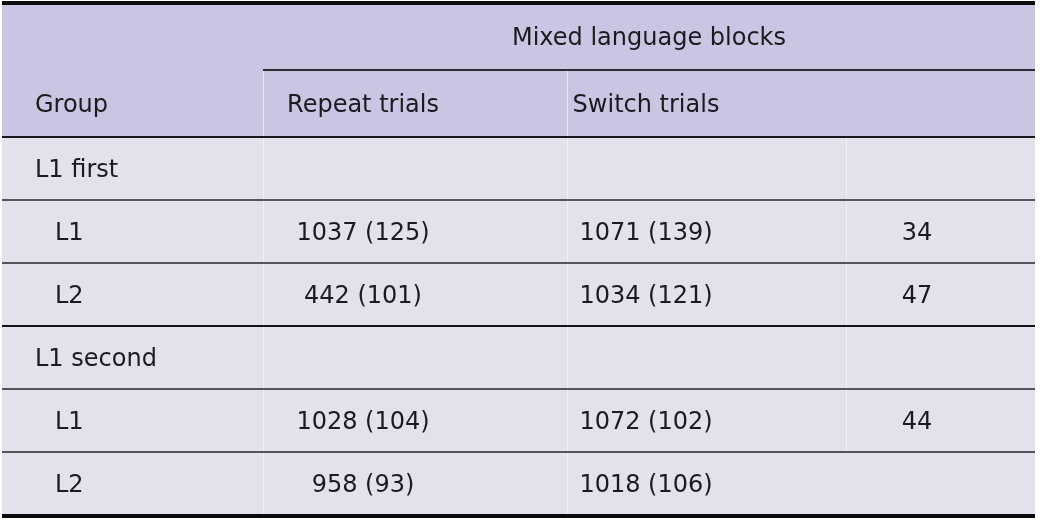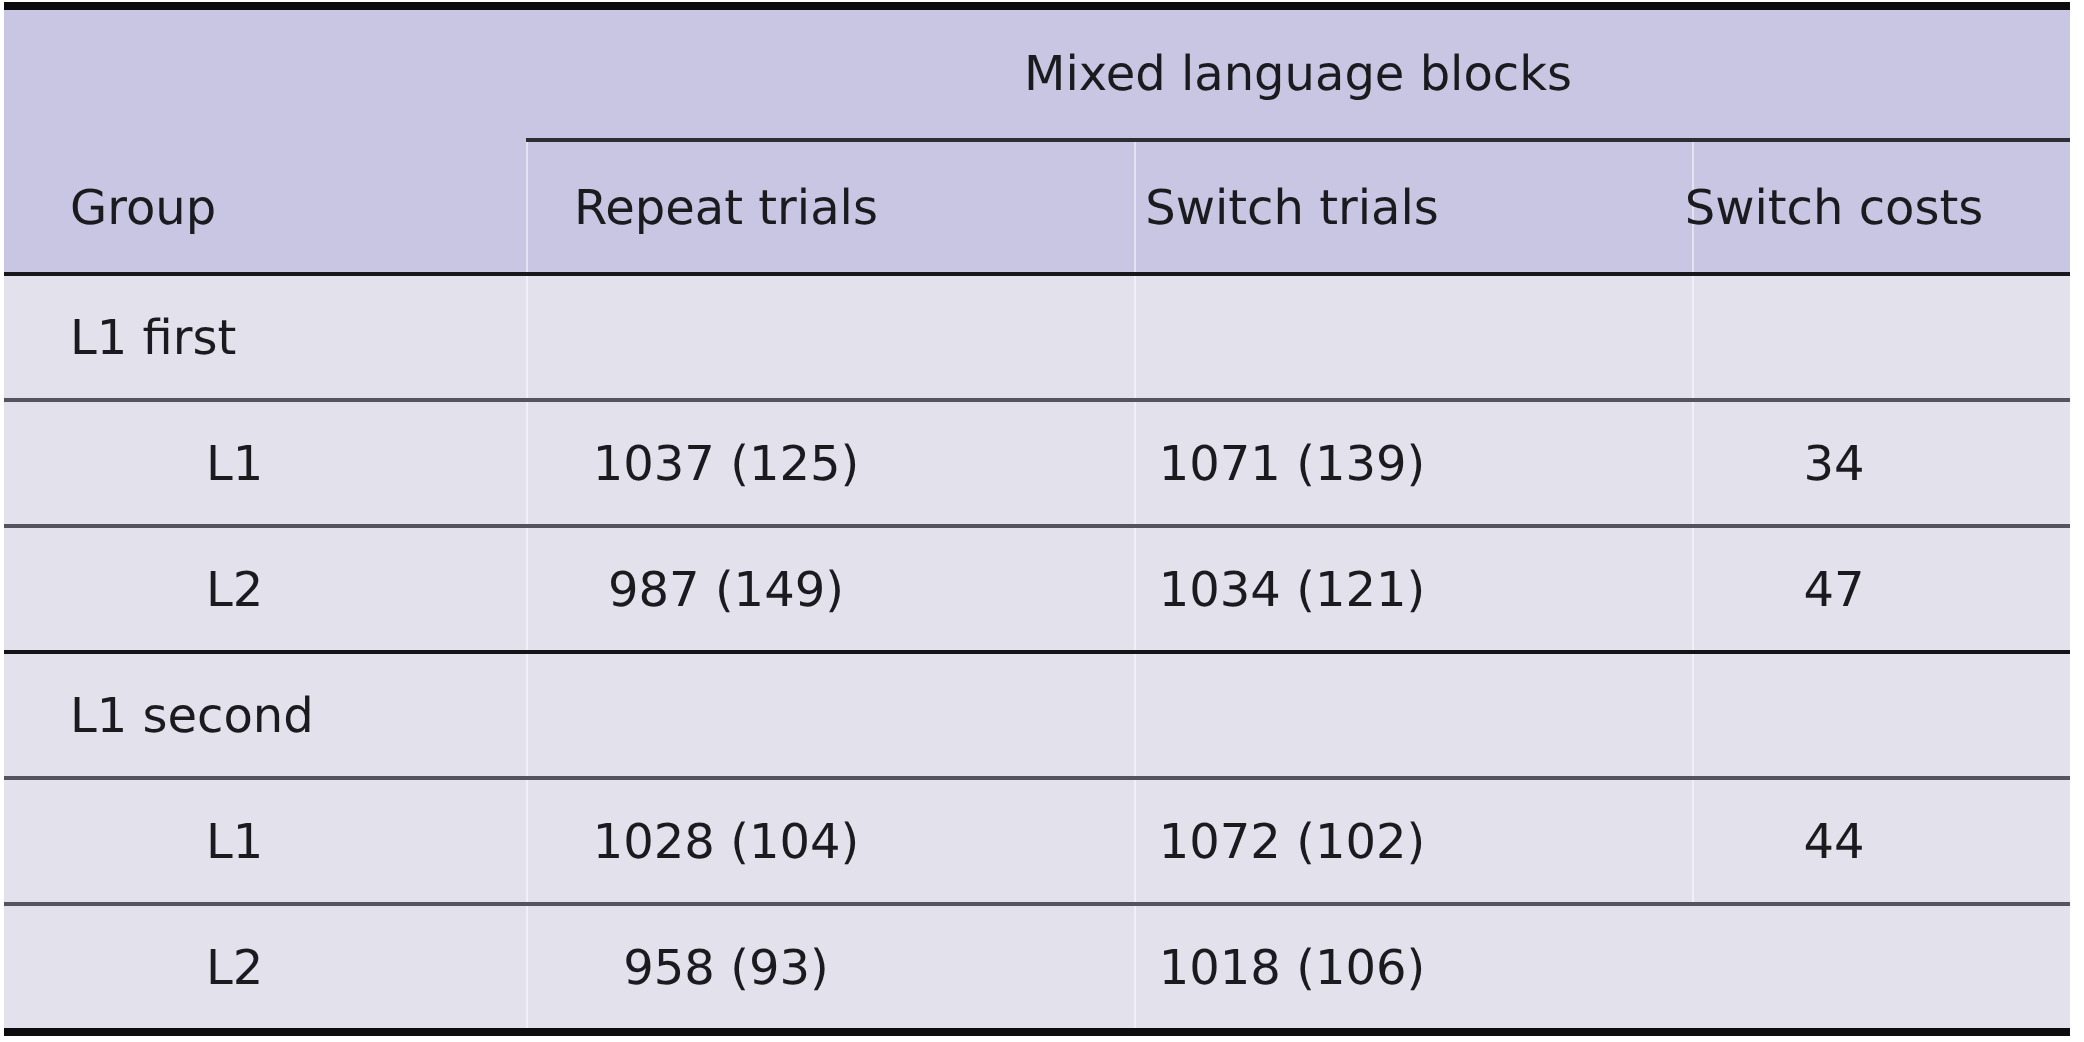--- a/index.html
+++ b/index.html
@@ -33,21 +33,21 @@
   .body-row{height:61px;text-align:center;}
   .cell{
     display:flex;
     align-items:center;
     box-sizing:border-box;
     white-space:nowrap;
   }
   
   .c2,.c3,.c4{border-left:1px solid rgba(255,255,255,0.5);}
   .c1{justify-content:flex-start;padding-left:33px;}
-  .c1.sub{padding-left:53px;margin-left:48px;}
+  .c1.sub{padding-left:53px;}
   
   .c2{justify-content:center;padding-right:105px;}
   .c3{justify-content:center;padding-right:122px;}
   .c4{justify-content:center;padding-right:48px;}
   .span-cell{
     grid-column:2 / 5;
     display:flex;
     align-items:center;
     justify-content:center;
     border-bottom:2px solid #2e2d33;
@@ -67,21 +67,20 @@
       <div class="row spanner-row">
         <div class="cell c1"></div>
         <div class="span-cell">
           <span>Mixed language blocks</span>
         </div>
       </div>
       <div class="row colhead-row">
         <div class="cell c1">Group</div>
         <div class="cell c2">Repeat trials</div>
         <div class="cell c3">Switch trials</div>
-        <div class="cell c4">Switch costs</div>
       </div>
     </div>
 
     <div class="tbody">
 
       <div class="row body-row">
         <div class="cell c1">L1 first</div>
         <div class="cell c2"></div>
         <div class="cell c3"></div>
         <div class="cell c4"></div>
@@ -93,21 +92,21 @@
         <div class="cell c1 sub">L1</div>
         <div class="cell c2">1037 (125)</div>
         <div class="cell c3">1071 (139)</div>
         <div class="cell c4">34</div>
       </div>
 
       <div class="divider gray"></div>
 
       <div class="row body-row">
         <div class="cell c1 sub">L2</div>
-        <div class="cell c2">987 (149)</div>
+        <div class="cell c2">442 (101)</div>
         <div class="cell c3">1034 (121)</div>
         <div class="cell c4">47</div>
       </div>
 
       <div class="divider dark"></div>
 
       <div class="row body-row">
         <div class="cell c1">L1 second</div>
         <div class="cell c2"></div>
         <div class="cell c3"></div>

